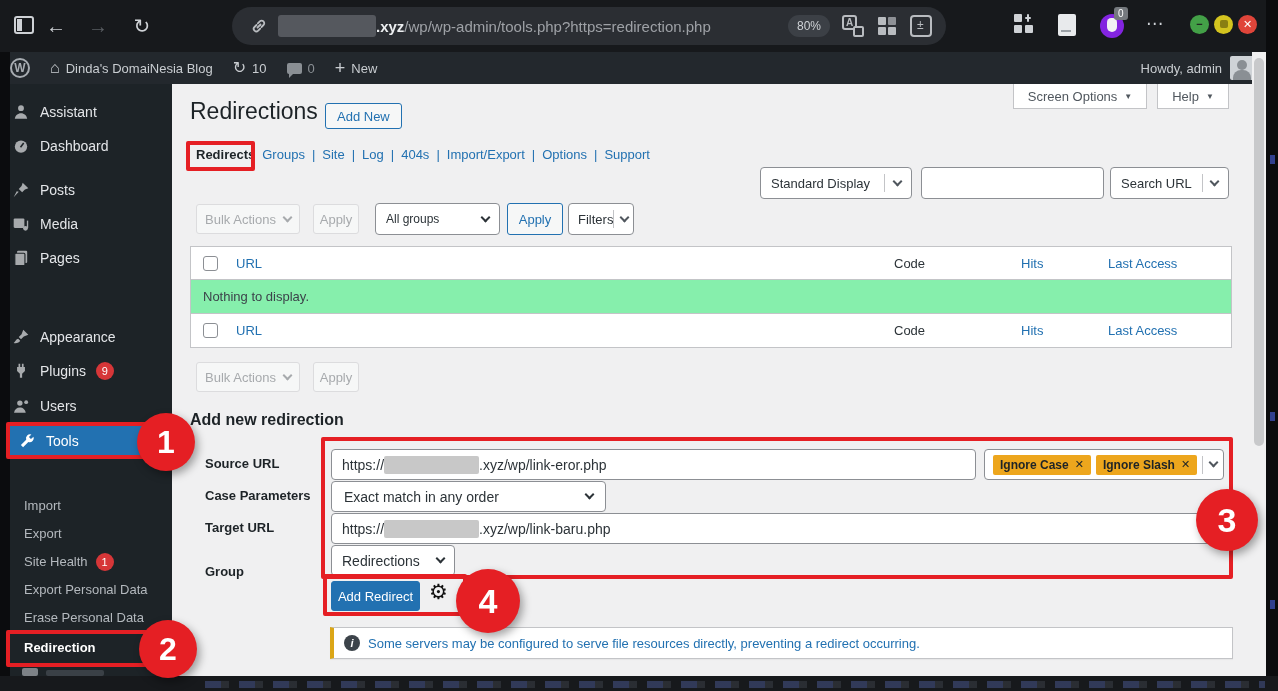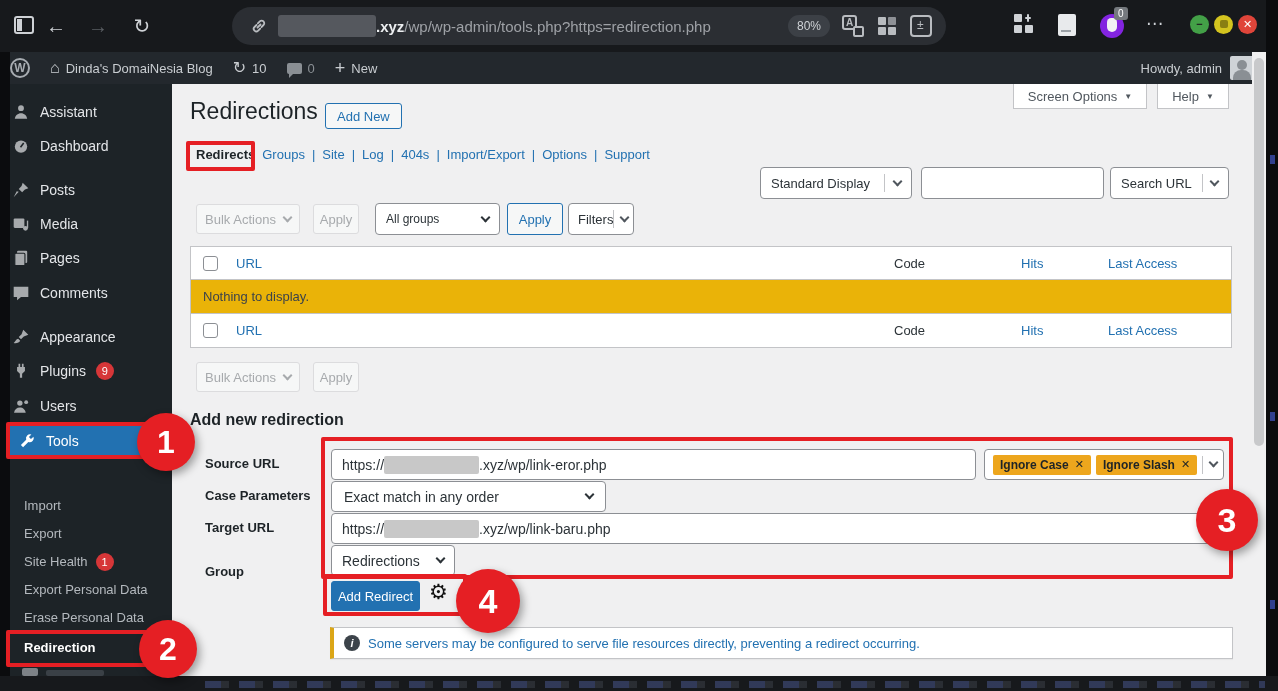--- a/index.html
+++ b/index.html
@@ -72,21 +72,21 @@
   .tab-link.current { color:#1d2327; font-weight:bold; }
   .tab-sep { color:#2271b1; }
   .wp-select, .wp-input { background:#fff; border:1px solid #8c8f94; border-radius:4px; font-size:13px; color:#2c3338; display:flex; align-items:center; }
   .chev { width:7px; height:7px; border-right:2px solid #50575e; border-bottom:2px solid #50575e; transform:rotate(45deg); margin-top:-4px; }
   .chev.dim { border-color:#a7aaad; }
   .vsep { width:1px; height:18px; background:#c3c4c7; }
 
   .list-table { position:absolute; left:18px; top:162px; width:1042px; border:1px solid #c3c4c7; background:#fff; }
   .tr { position:relative; display:flex; align-items:center; }
   .tr.head { height:33px; border-bottom:1px solid #c3c4c7; }
-  .tr.body-row { height:34px; background:#eab308; border-bottom:1px solid #c3c4c7; color:#3c434a; font-size:13px; }
+  .tr.body-row { height:34px; background:#86efac; border-bottom:1px solid #c3c4c7; color:#3c434a; font-size:13px; }
   .tr.foot { height:33px; }
   .cb { position:absolute; left:12px; width:15px; height:15px; border:1px solid #8c8f94; border-radius:3px; background:#fff; cursor:pointer; }
   .col { position:absolute; font-size:13px; }
   .col.link { color:#2271b1; cursor:pointer; }
   .col.plain { color:#2c3338; }
 
   .form-label { position:absolute; left:33px; font-size:13px; font-weight:bold; color:#1d2327; }
   .redacted-light { display:inline-block; width:95px; height:18px; background:#c8c8c8; border-radius:2px; vertical-align:middle; }
   .flag-tag { display:flex; align-items:center; gap:6px; background:#eda61d; border-radius:2px; padding:3px 7px; font-size:12px; font-weight:bold; color:#1d2327; cursor:pointer; white-space:nowrap; }
   .flag-x { font-size:11px; font-weight:bold; }
@@ -212,26 +212,20 @@
           <rect x="13.2" y="5" width="1.2" height="6.5"></rect>
         </svg>
       <span>Media</span>
     </div>
     <div class="sb-item" style="top:159px;">
       <svg width="18" height="18" viewBox="0 0 16 16" fill="#a7aaad">
           <rect x="4.5" y="1.5" width="9" height="11" rx="1"></rect>
           <rect x="2.5" y="3.8" width="9" height="11" rx="1" stroke="#1d2327" stroke-width="1"></rect>
         </svg>
       <span>Pages</span>
-    </div>
-    <div class="sb-item" style="top:194px;">
-      <svg width="18" height="18" viewBox="0 0 16 16" fill="#a7aaad">
-          <path d="M1.5 2.5h13v9H8l-3.5 3v-3h-3z"></path>
-        </svg>
-      <span>Comments</span>
     </div>
     <div class="sb-item" style="top:238px;">
       <svg width="18" height="18" viewBox="0 0 16 16" fill="#a7aaad">
           <path d="M10 1.5l4.5 4.5-4 1.5L8 10 6 8l2.5-2.5zM5.5 9.5c-2 .3-2.4 2.6-4 3.8 2.3.6 5-.2 5.8-2z"></path>
         </svg>
       <span>Appearance</span>
     </div>
     <div class="sb-item" style="top:272px;">
       <svg width="18" height="18" viewBox="0 0 16 16" fill="#a7aaad">
           <path d="M4.5 4.5h7V8L9 10.5V14H7v-3.5L4.5 8zM5.8 1.5h1.5v3H5.8zM8.8 1.5h1.5v3H8.8z"></path>

